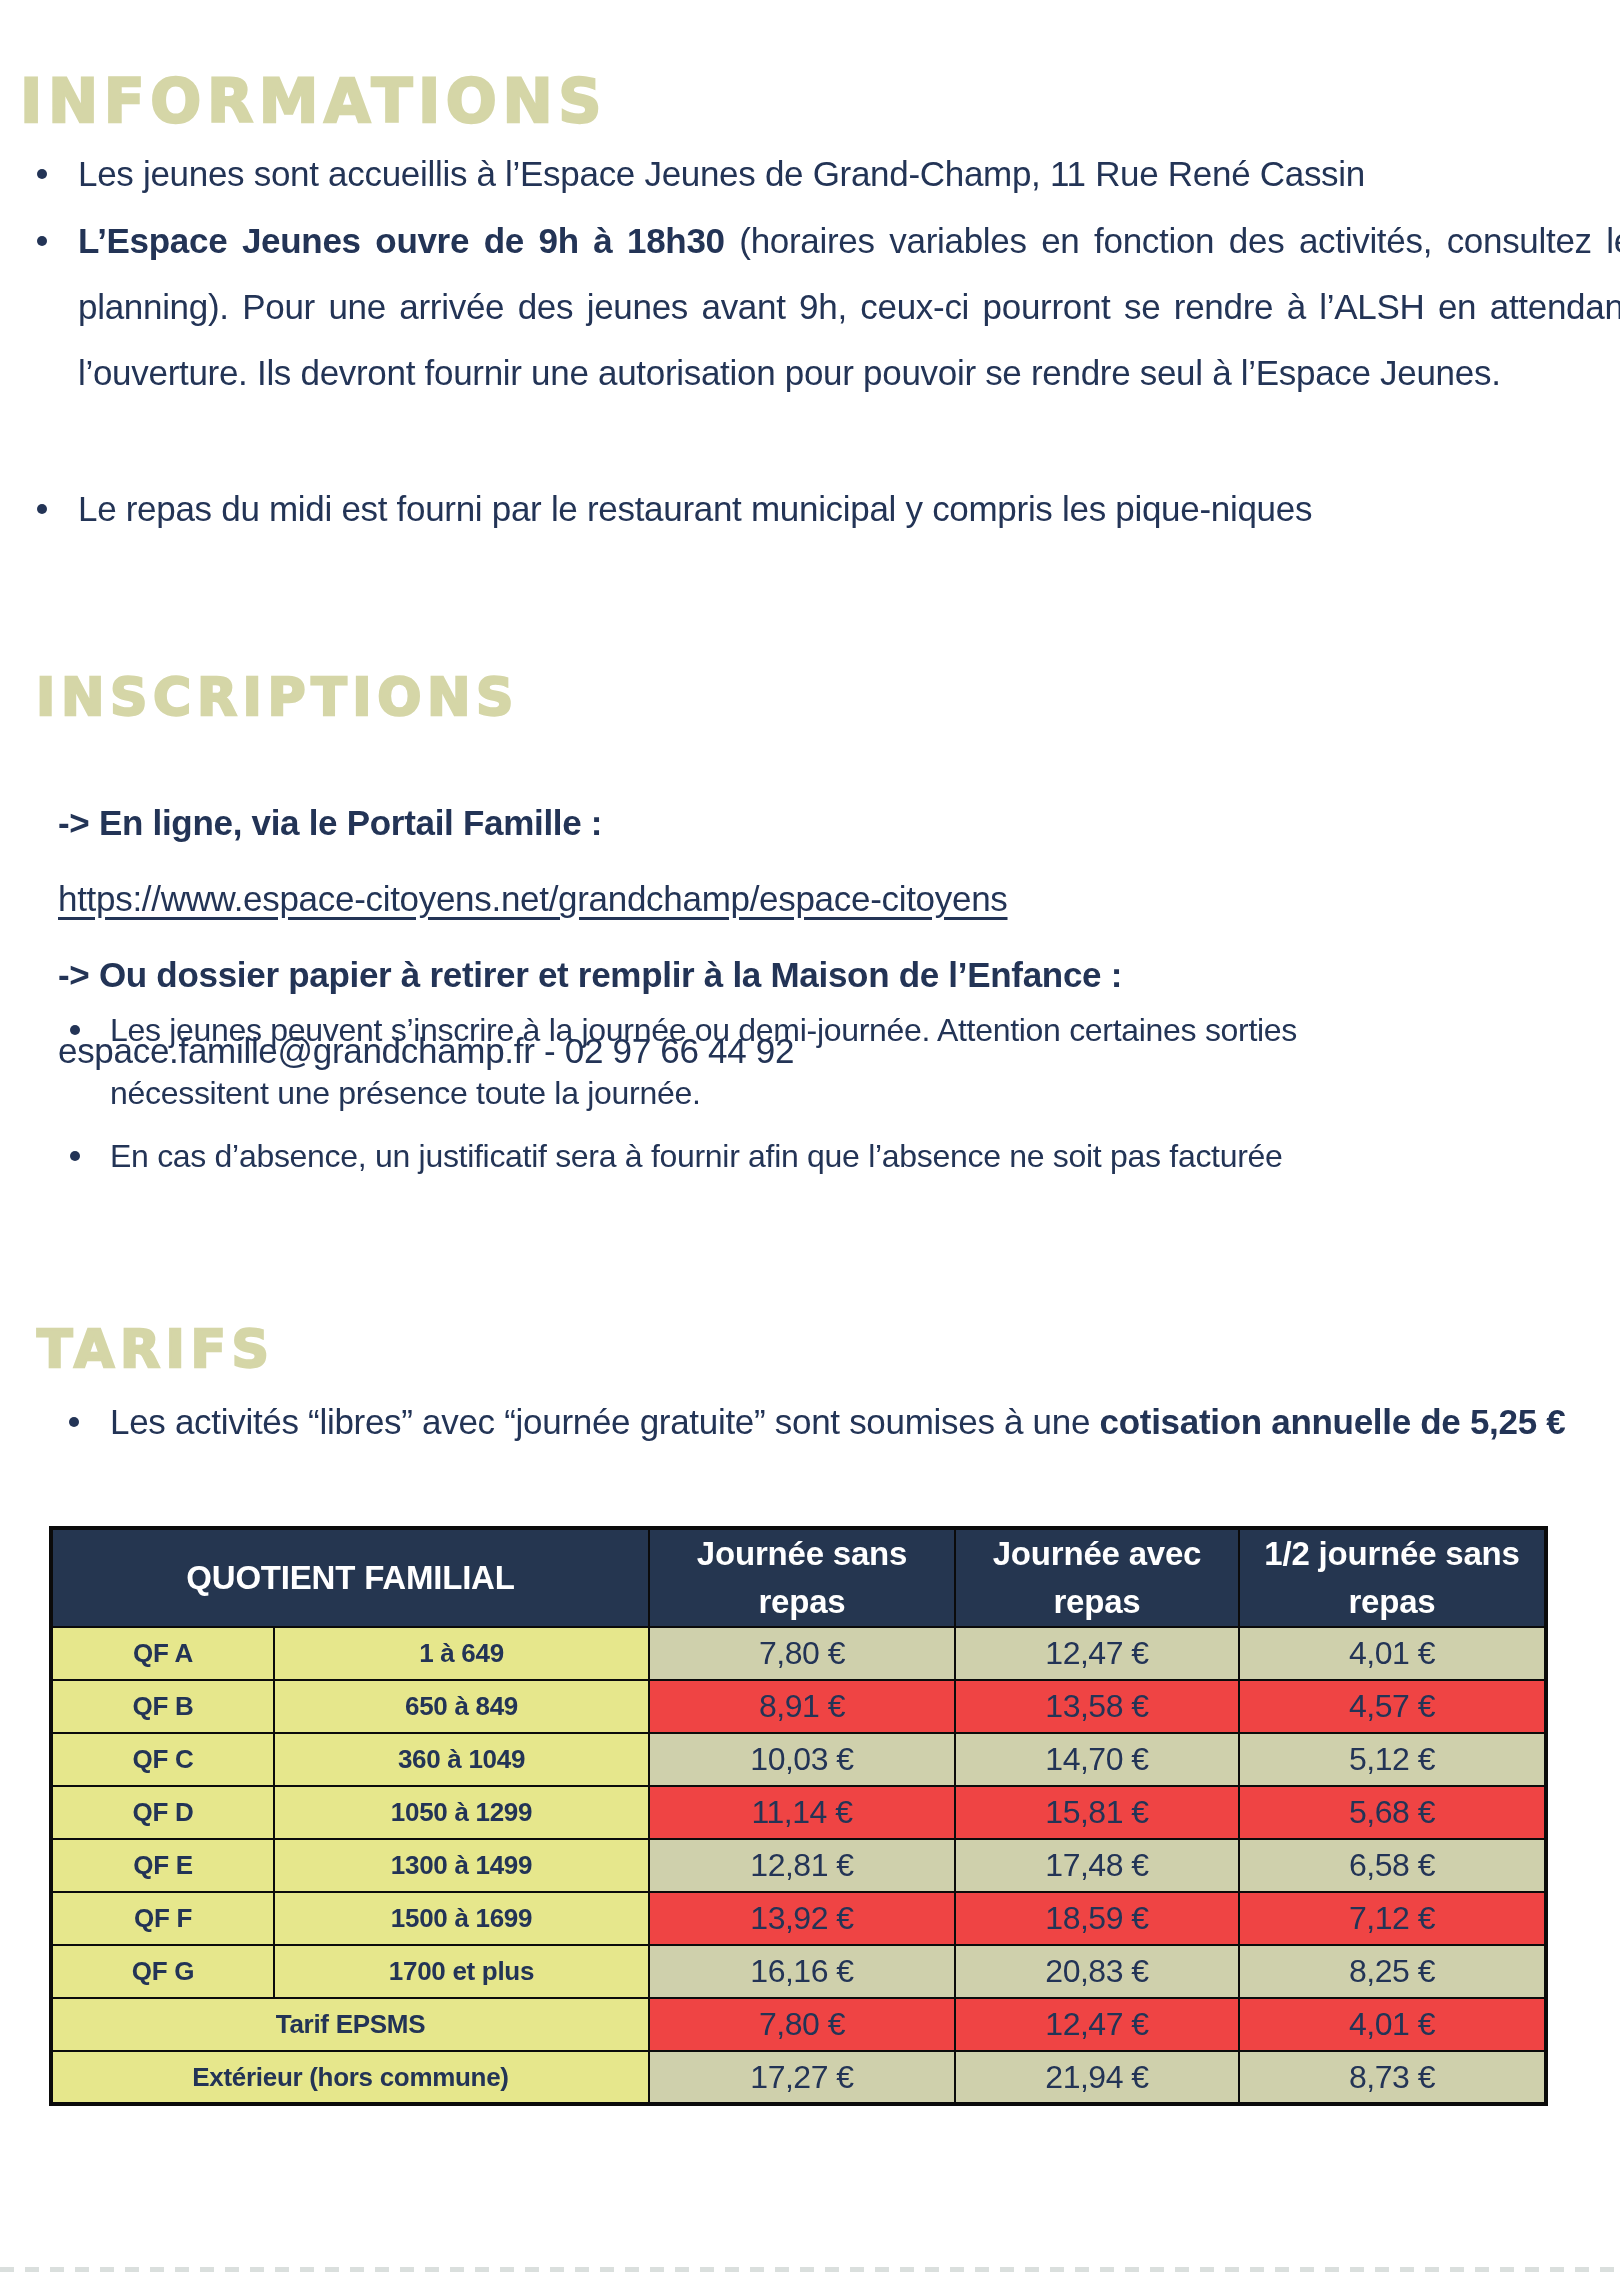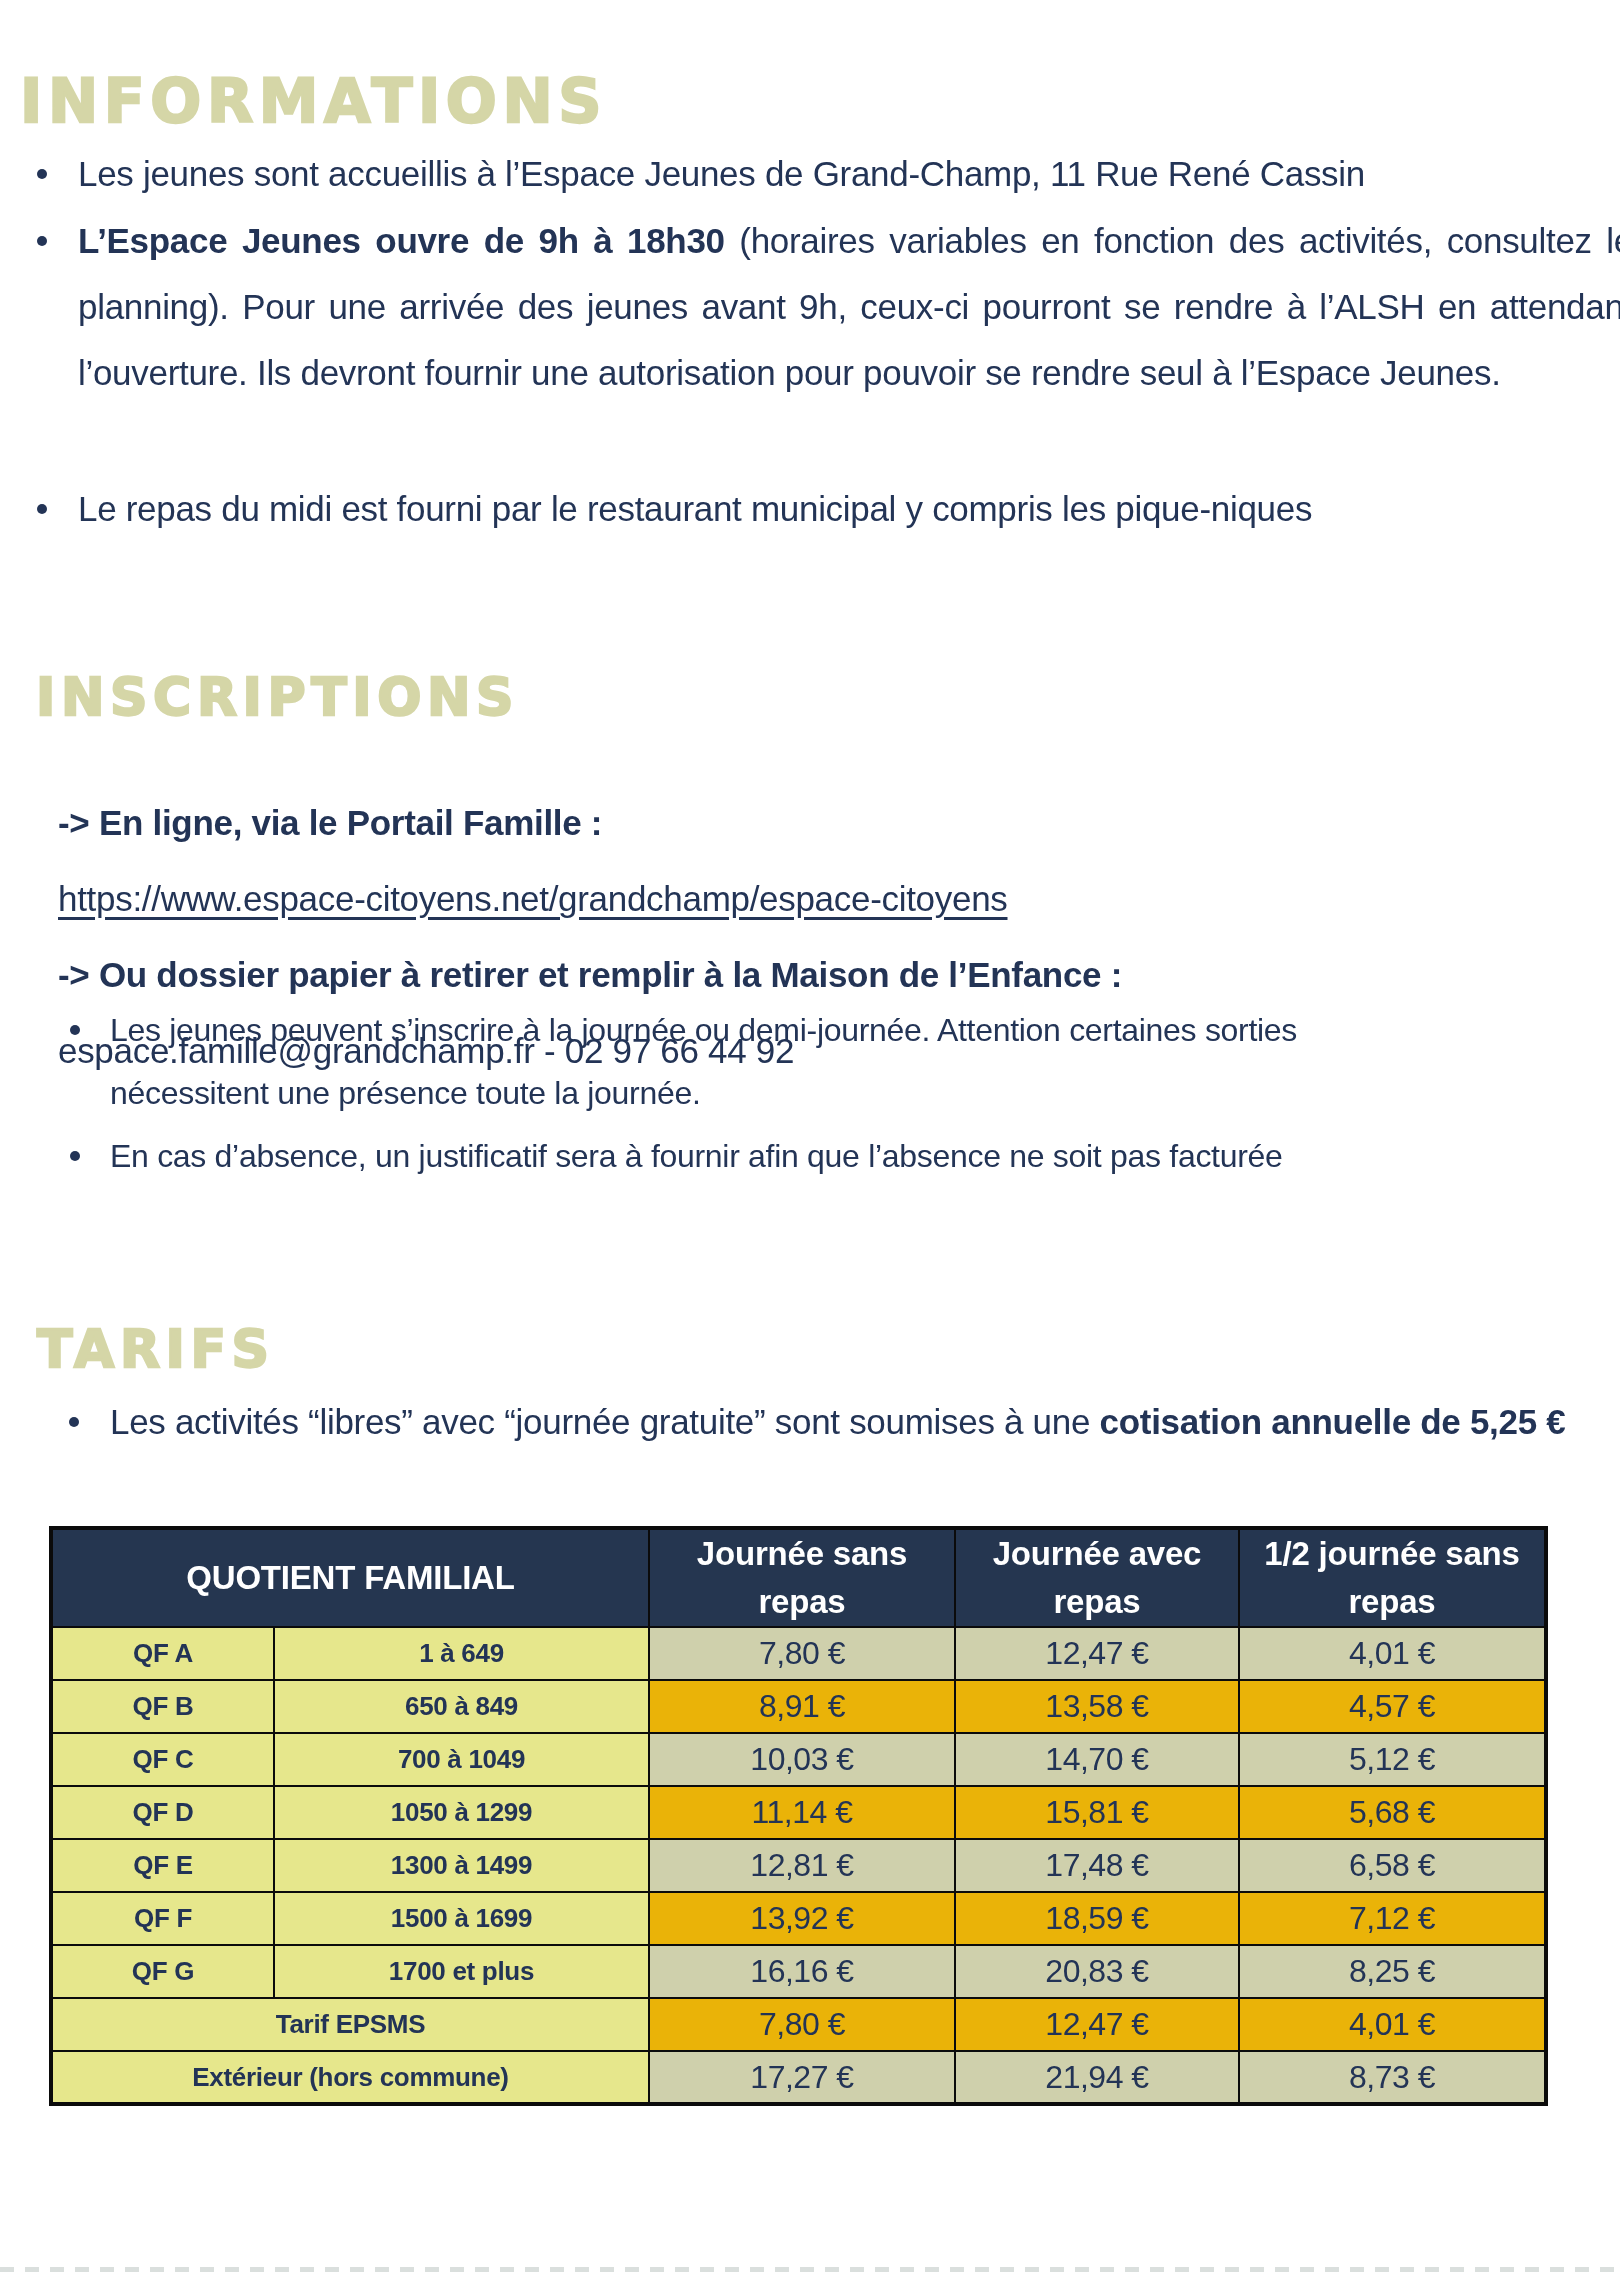--- a/index.html
+++ b/index.html
@@ -66,21 +66,21 @@
   }
   table.tarifs thead th{
     background:#253650;color:#ffffff;
     font-size:33px;font-weight:bold;line-height:1.45;
     height:96px;letter-spacing:-0.2px;
   }
   table.tarifs tbody tr{height:53px;}
   td.qf,td.range,td.mlabel{
     background:#e6e78c;font-weight:bold;font-size:26px;
   }
-  td.price{background:#eab308;font-size:32px;letter-spacing:-0.5px;}
+  td.price{background:#ef4444;font-size:32px;letter-spacing:-0.5px;}
   tr.shaded td.price{background:#cfd0ac;}
 
   .bottom-dashes{
     position:absolute;left:0;bottom:0.9px;width:100%;height:4.7px;
     background:repeating-linear-gradient(90deg,
       #dadfdd 0px,#dadfdd 14px,
       #ffffff 14px,#ffffff 25px);
   }
 </style>
 </head>
@@ -140,21 +140,21 @@
       </tr>
       <tr>
         <td class="qf">QF B</td>
         <td class="range">650 à 849</td>
         <td class="price">8,91 €</td>
         <td class="price">13,58 €</td>
         <td class="price">4,57 €</td>
       </tr>
       <tr class="shaded">
         <td class="qf">QF C</td>
-        <td class="range">700 à 1049</td>
+        <td class="range">360 à 1049</td>
         <td class="price">10,03 €</td>
         <td class="price">14,70 €</td>
         <td class="price">5,12 €</td>
       </tr>
       <tr>
         <td class="qf">QF D</td>
         <td class="range">1050 à 1299</td>
         <td class="price">11,14 €</td>
         <td class="price">15,81 €</td>
         <td class="price">5,68 €</td>

